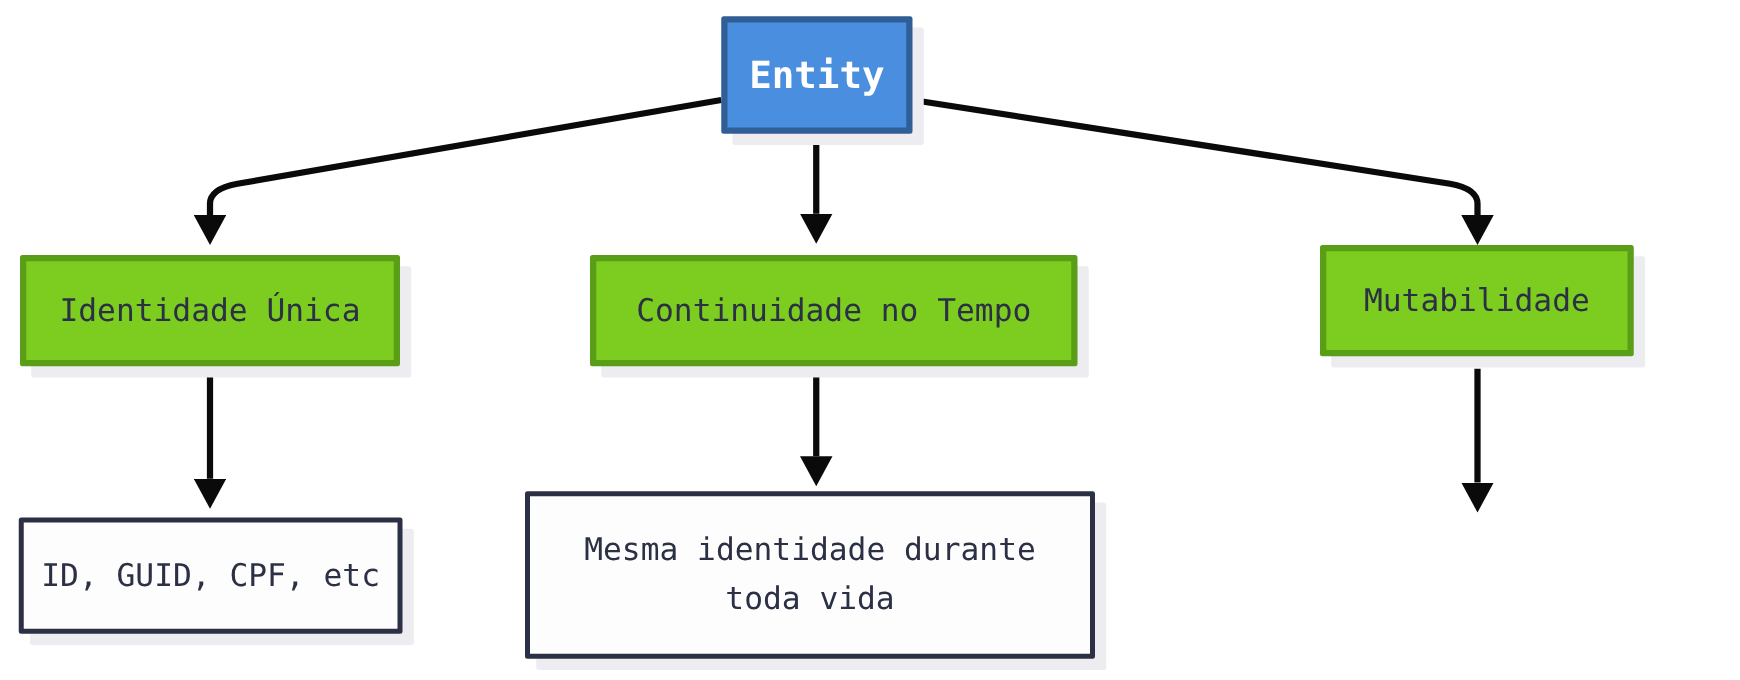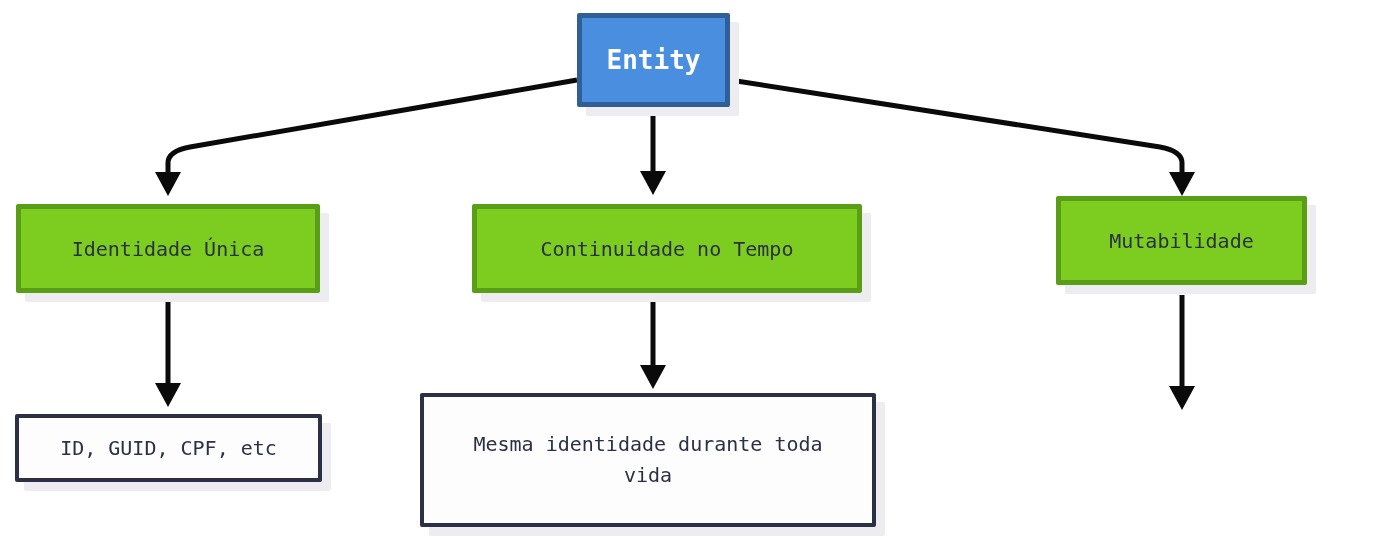--- a/index.html
+++ b/index.html
@@ -31,44 +31,44 @@
   .node {
     position: absolute;
     z-index: 2;
     box-sizing: border-box;
     display: flex;
     align-items: center;
     justify-content: center;
     text-align: center;
     border-radius: 2px;
     box-shadow: 9px 9px 0 0 var(--c-shadow, #ededf1);
-    font-size: 20px;
+    font-size: 25px;
     line-height: 1.5;
     color: var(--c-navy, #2b3044);
   }
   .node-root {
     left: 577px; top: 13px; width: 153px; height: 94px;
     background: var(--c-blue-fill, #4a8ee0);
     border: 5px solid var(--c-blue-border, #2f5f96);
     color: #ffffff;
     font-weight: bold;
-    font-size: 26px;
+    font-size: 30px;
   }
   .node-branch {
     background: var(--c-green-fill, #7ccd20);
     border: 5px solid var(--c-green-border, #5a9d16);
   }
   #n-identidade   { left: 16px;   top: 204px; width: 304px; height: 89px; }
   #n-continuidade { left: 456px;  top: 204px; width: 390px; height: 89px; margin-left: 16px; }
   #n-mutabilidade { left: 1056px; top: 196px; width: 251px; height: 89px; }
   .node-leaf {
     background: var(--c-white-fill, #fdfdfe);
     border: 4px solid var(--c-navy, #2b3044);
   }
-  #n-identidade-detail   { left: 15px;  top: 414px; width: 307px; height: 68px; }
+  #n-identidade-detail   { left: 15px;  top: 414px; width: 307px; height: 93px; }
   #n-continuidade-detail { left: 420px; top: 393px; width: 456px; height: 134px; padding: 16px 20px; line-height: 1.55; }
   #n-mutabilidade-detail { left: 982px; top: 414px; width: 395px; height: 91px; }
 </style>
 </head>
 <body>
 
 <div id="canvas">
 
   <svg id="edges" width="1392" height="544" viewBox="0 0 1392 544" xmlns="http://www.w3.org/2000/svg">
     <defs>

